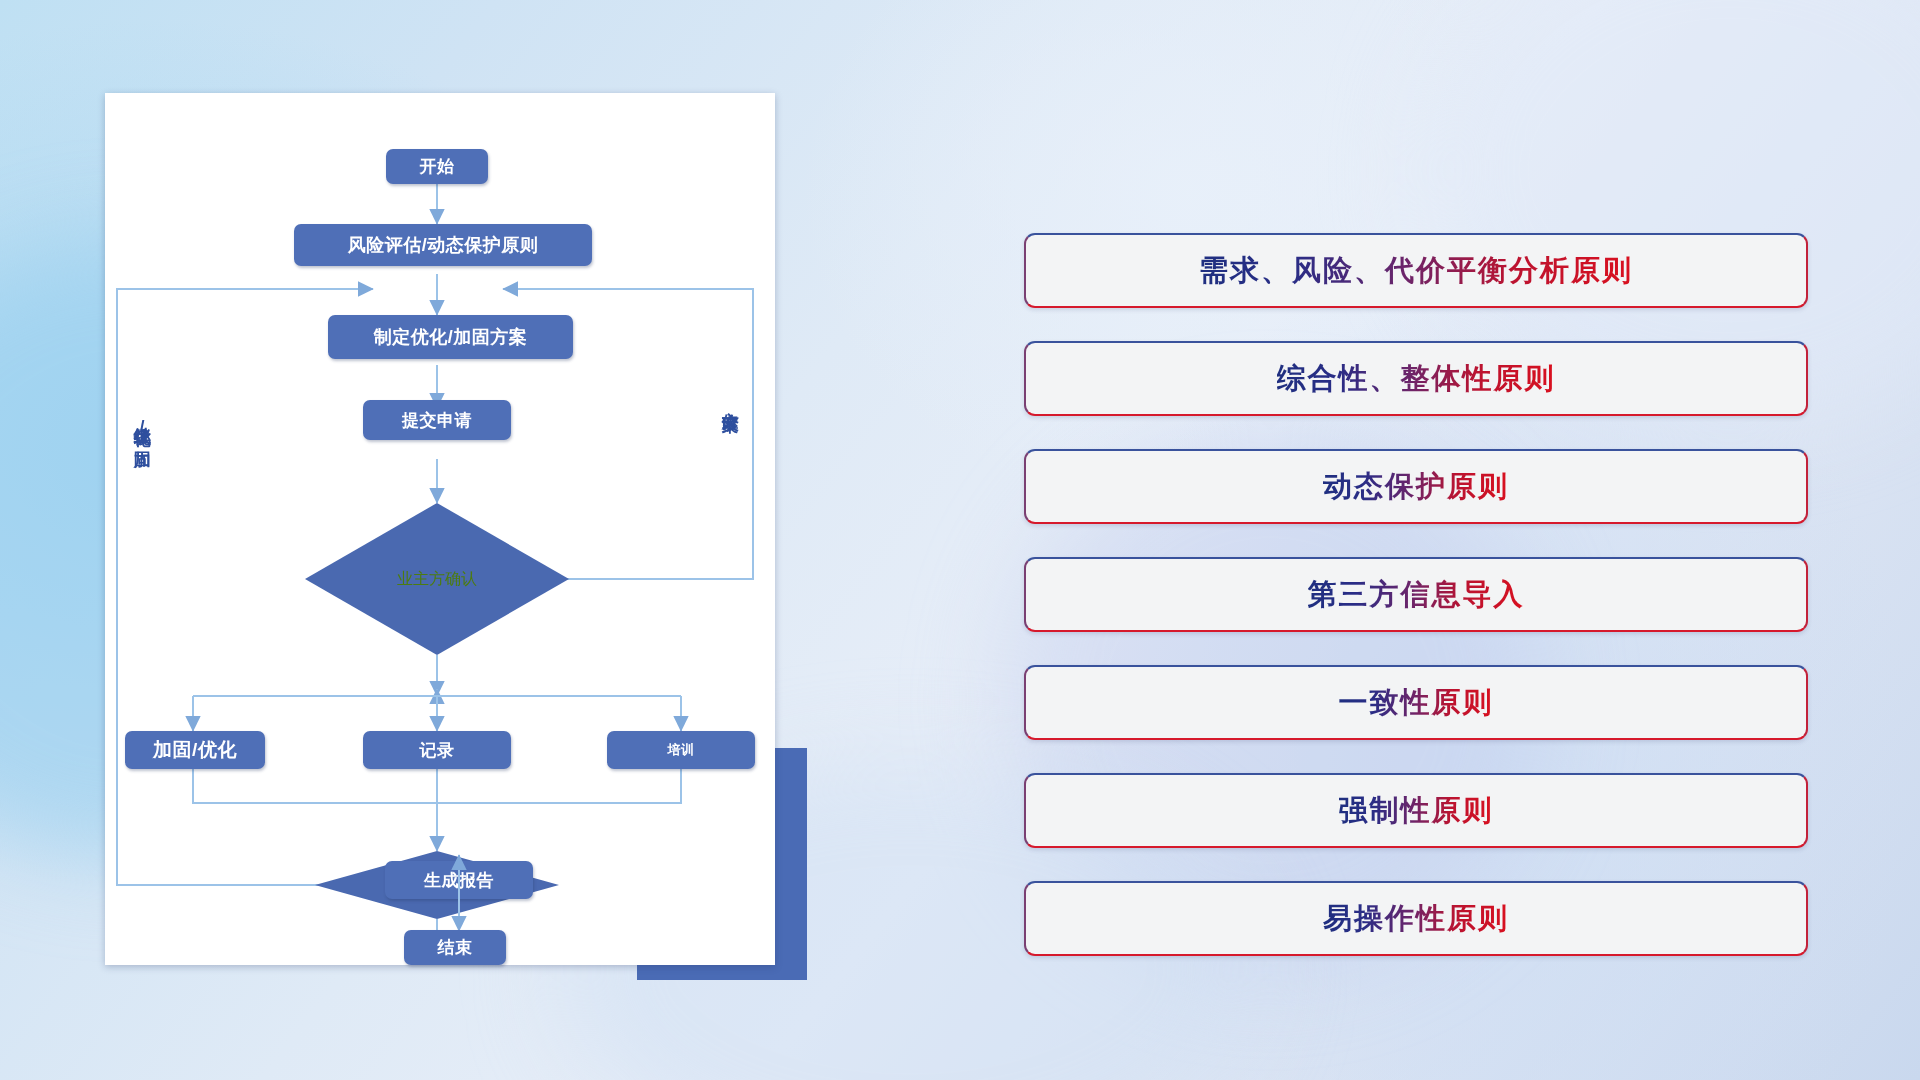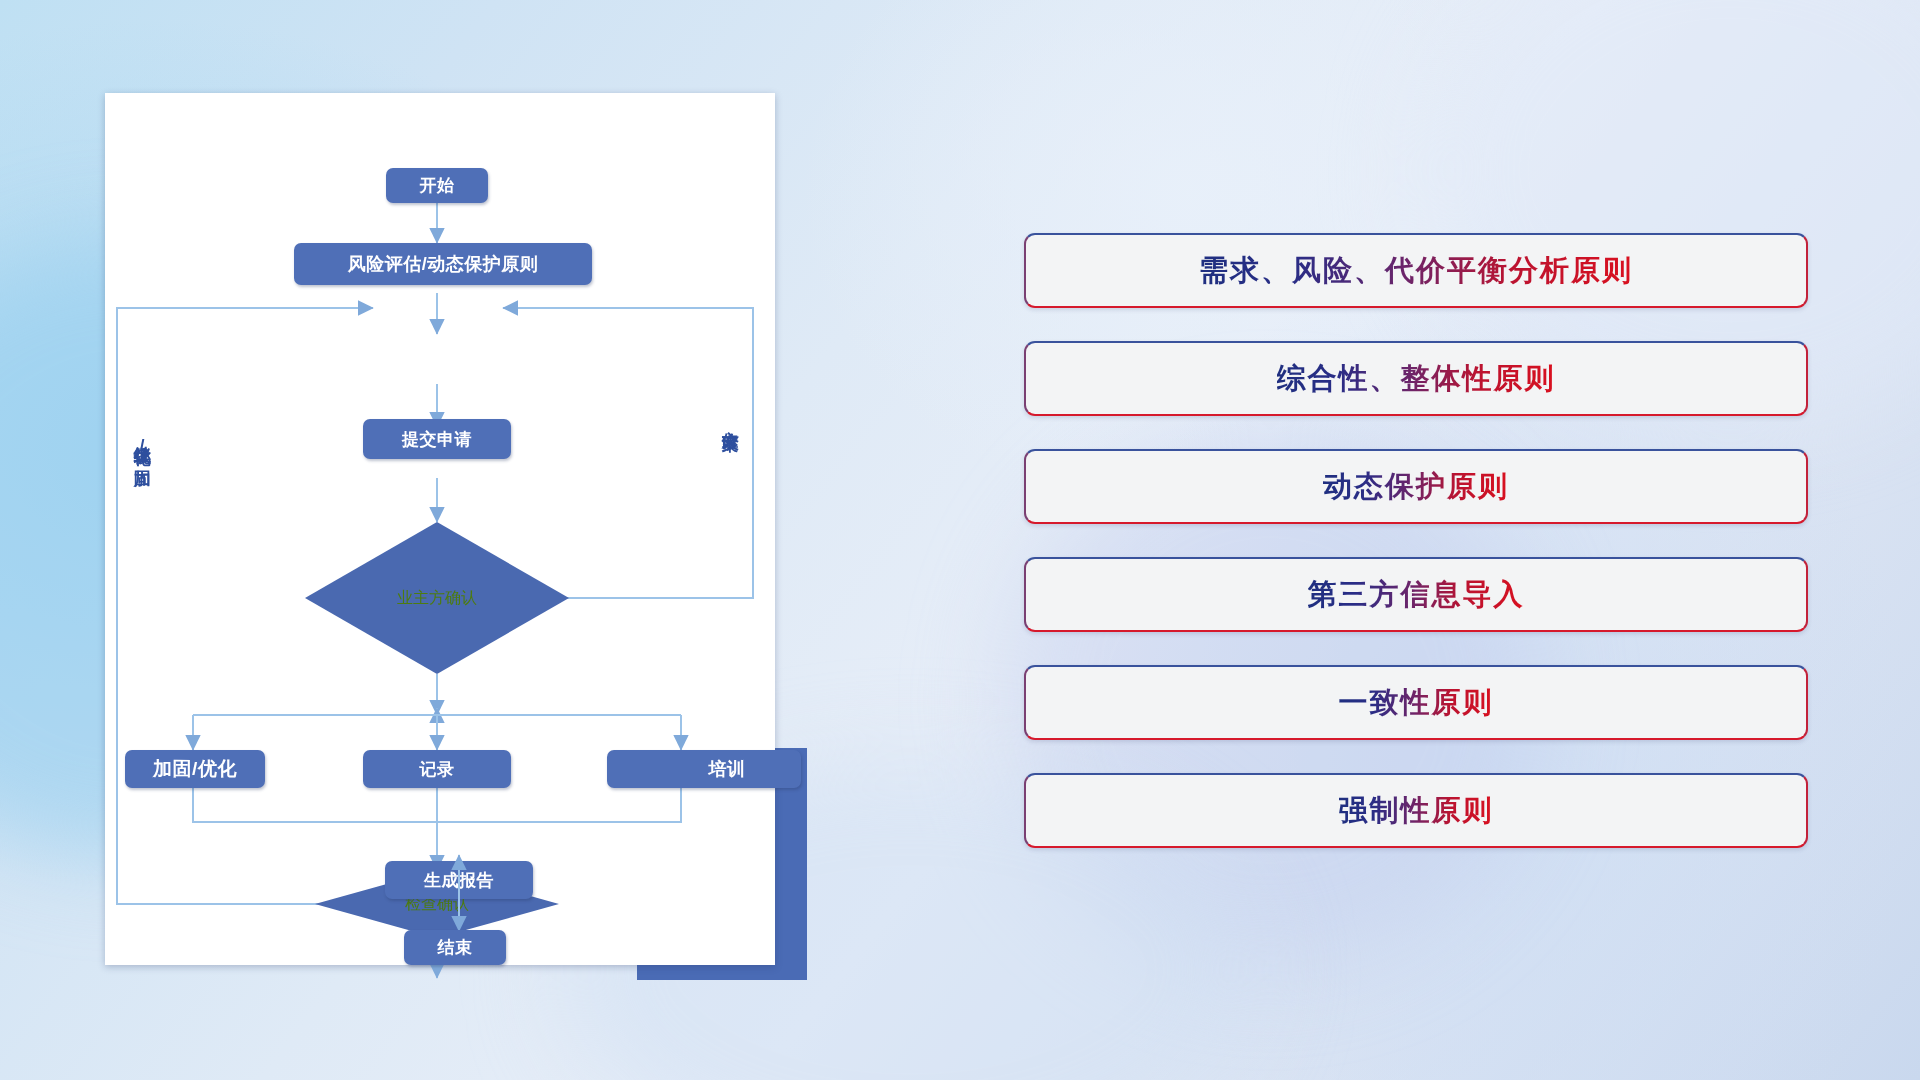--- a/index.html
+++ b/index.html
@@ -54,21 +54,20 @@
     background: #ffffff;
     box-shadow: 0 2px 7px rgba(40,55,100,0.28);
   }
 
   
   #flow-canvas {
     position: absolute;
     inset: 0;
     width: 670px;
     height: 790px;
-    margin-top: 19px;
   }
   #flow-canvas svg { position: absolute; left: 0; top: 0; }
 
   .node {
     position: absolute;
     background: #4f6fb7;
     color: #ffffff;
     border-radius: 7px;
     display: flex;
     align-items: center;
@@ -211,30 +210,31 @@
         <path d="M412,196 L398,196" stroke="#9cc3e8" stroke-width="2" fill="none" marker-end="url(#ah)"></path>
 
         <polygon points="332,410 464,486 332,562 200,486" fill="#4a69b0"></polygon>
         <polygon points="332,758 454,792 332,826 210,792" fill="#4a69b0"></polygon>
       </svg>
 
       <div class="node" style="left:281px; top:56px; width:102px; height:35px; font-size:17px;">开始</div>
 
       <div class="node" style="left:189px; top:131px; width:298px; height:42px; font-size:18px;">风险评估/动态保护原则</div>
 
+      <div class="node" style="left:223px; top:222px; width:245px; height:44px; font-size:18px;">制定优化/加固方案</div>
 
       <div class="node" style="left:258px; top:307px; width:148px; height:40px; font-size:17px;">提交申请</div>
 
       <div class="diamond-label" style="left:200px; top:462px; width:264px; height:48px; font-size:16px;">业主方确认</div>
 
       <div class="node" style="left:20px; top:638px; width:140px; height:38px; font-size:19px;">加固/优化</div>
 
       <div class="node" style="left:258px; top:638px; width:148px; height:38px; font-size:17px;">记录</div>
 
-      <div class="node" style="left:502px; top:638px; width:148px; height:38px; font-size:18px;padding-left:46px;">培训</div>
+      <div class="node" style="left:502px; top:638px; width:148px; height:38px; font-size:13px;">培训</div>
 
       <div class="diamond-label" style="left:210px; top:770px; width:244px; height:44px; font-size:16px;">检查确认</div>
 
       <div class="node" style="left:258px; top:866px; width:148px; height:0px; font-size:17px; overflow:hidden;">生成报告</div>
 
       <div class="vlabel" style="left:28px; top:320px;">继续优化/加固</div>
 
       <div class="vlabel" style="left:616px; top:306px;">方案修改</div>
     </div>
   </div>
@@ -266,15 +266,18 @@
     </div>
     <div class="principle-item">
       <span class="principle-text">第三方信息导入</span>
     </div>
     <div class="principle-item">
       <span class="principle-text">一致性原则</span>
     </div>
     <div class="principle-item">
       <span class="principle-text">强制性原则</span>
     </div>
+    <div class="principle-item">
+      <span class="principle-text">易操作性原则</span>
+    </div>
   </div>
 
 </div>
 
 </body></html>

